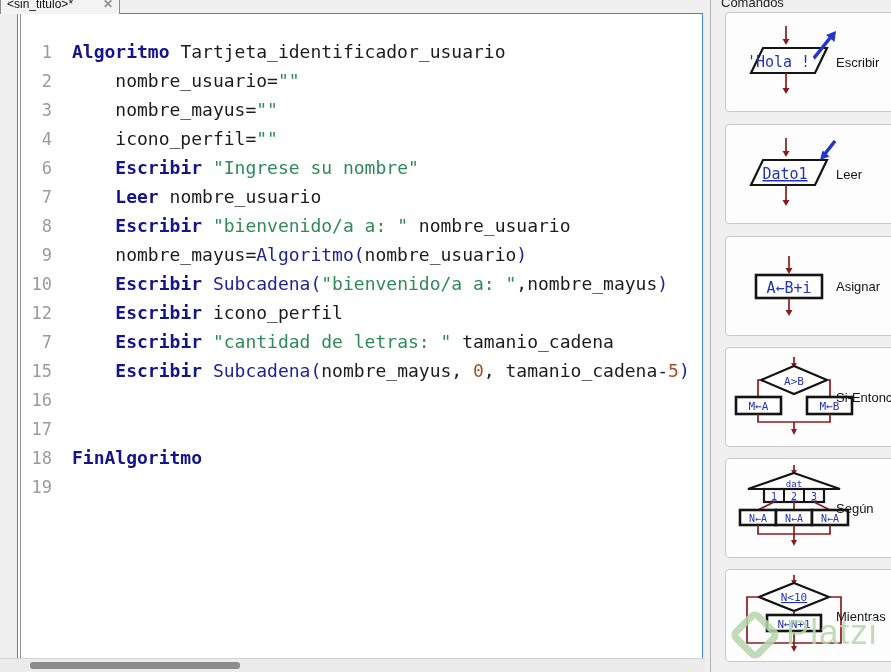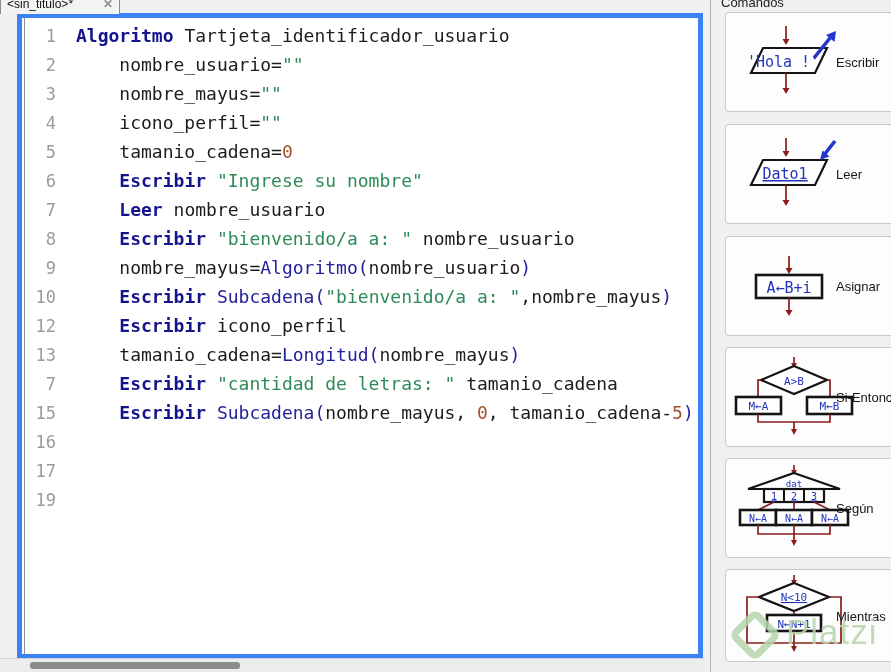--- a/index.html
+++ b/index.html
@@ -11,23 +11,23 @@
   .tab{
     position:absolute;left:0;top:-7px;height:21px;width:120px;
     background:#f3f3f3;border:1px solid #8a8a8a;border-bottom:none;
     display:flex;align-items:center;padding:0 6px;box-sizing:border-box;
     font-size:12px;color:#111;z-index:3;
   }
   .tab .close{margin-left:auto;color:#8f8f8f;font-weight:bold;font-size:12px;}
   
   .editor{
     position:absolute;left:17px;top:13px;width:686px;height:646px;
-    background:#fff;border:5px solid #3b82f6;box-sizing:border-box;
+    background:#fff;border:1px solid #3b82f6;box-sizing:border-box;
     box-shadow:inset 2px 0 0 #ffffff, inset 3px 0 0 #8f8f8f;
-    overflow:hidden;padding-top:3px;
+    overflow:hidden;padding-top:23px;
   }
   .code-line{height:29px;line-height:29px;white-space:pre;
     font-family:"DejaVu Sans Mono",monospace;font-size:18px;}
   .ln{display:inline-block;width:34px;text-align:right;color:#9b9b9b;font-size:17px;}
   .code{margin-left:20px;}
   .kw{color:#14148c;font-weight:bold;}
   .fn{color:#22229b;}
   .st{color:#2e8b57;}
   .nu{color:#a0522d;}
   .pl{color:#1c1c1c;}
@@ -69,32 +69,31 @@
   <span>&lt;sin_titulo&gt;*</span>
   <span class="close">✕</span>
 </div>
 
 <div class="editor">
   <div>
       <div class="code-line"><span class="ln">1</span><span class="code"><span class="kw">Algoritmo</span><span class="pl"> Tartjeta_identificador_usuario</span></span></div>
       <div class="code-line"><span class="ln">2</span><span class="code"><span class="pl">    nombre_usuario=</span><span class="st">""</span></span></div>
       <div class="code-line"><span class="ln">3</span><span class="code"><span class="pl">    nombre_mayus=</span><span class="st">""</span></span></div>
       <div class="code-line"><span class="ln">4</span><span class="code"><span class="pl">    icono_perfil=</span><span class="st">""</span></span></div>
-      <div class="code-line"><span class="ln">5</span><span class="code"><span class="pl">    tamanio_cadena=</span><span class="nu">0</span></span></div>
       <div class="code-line"><span class="ln">6</span><span class="code"><span class="pl">    </span><span class="kw">Escribir</span><span class="pl"> </span><span class="st">"Ingrese su nombre"</span></span></div>
       <div class="code-line"><span class="ln">7</span><span class="code"><span class="pl">    </span><span class="kw">Leer</span><span class="pl"> nombre_usuario</span></span></div>
       <div class="code-line"><span class="ln">8</span><span class="code"><span class="pl">    </span><span class="kw">Escribir</span><span class="pl"> </span><span class="st">"bienvenido/a a: "</span><span class="pl"> nombre_usuario</span></span></div>
       <div class="code-line"><span class="ln">9</span><span class="code"><span class="pl">    nombre_mayus=</span><span class="fn">Algoritmo(</span><span class="pl">nombre_usuario</span><span class="fn">)</span></span></div>
       <div class="code-line"><span class="ln">10</span><span class="code"><span class="pl">    </span><span class="kw">Escribir</span><span class="pl"> </span><span class="fn">Subcadena(</span><span class="st">"bienvenido/a a: "</span><span class="pl">,nombre_mayus</span><span class="fn">)</span></span></div>
       <div class="code-line"><span class="ln">12</span><span class="code"><span class="pl">    </span><span class="kw">Escribir</span><span class="pl"> icono_perfil</span></span></div>
-      <div class="code-line"><span class="ln">13</span><span class="code"><span class="pl">    tamanio_cadena=</span><span class="fn">Longitud(</span><span class="pl">nombre_mayus</span><span class="fn">)</span></span></div>
       <div class="code-line"><span class="ln">7</span><span class="code"><span class="pl">    </span><span class="kw">Escribir</span><span class="pl"> </span><span class="st">"cantidad de letras: "</span><span class="pl"> tamanio_cadena</span></span></div>
       <div class="code-line"><span class="ln">15</span><span class="code"><span class="pl">    </span><span class="kw">Escribir</span><span class="pl"> </span><span class="fn">Subcadena(</span><span class="pl">nombre_mayus, </span><span class="nu">0</span><span class="pl">, tamanio_cadena-</span><span class="nu">5</span><span class="fn">)</span></span></div>
       <div class="code-line"><span class="ln">16</span><span class="code"></span></div>
       <div class="code-line"><span class="ln">17</span><span class="code"></span></div>
+      <div class="code-line"><span class="ln">18</span><span class="code"><span class="kw">FinAlgoritmo</span></span></div>
       <div class="code-line"><span class="ln">19</span><span class="code"></span></div>
     </div>
 </div>
 
 <div class="hscroll">
   <div class="hthumb"></div>
 </div>
 
 <div class="sidebar">
   <div class="sidebar-head">

